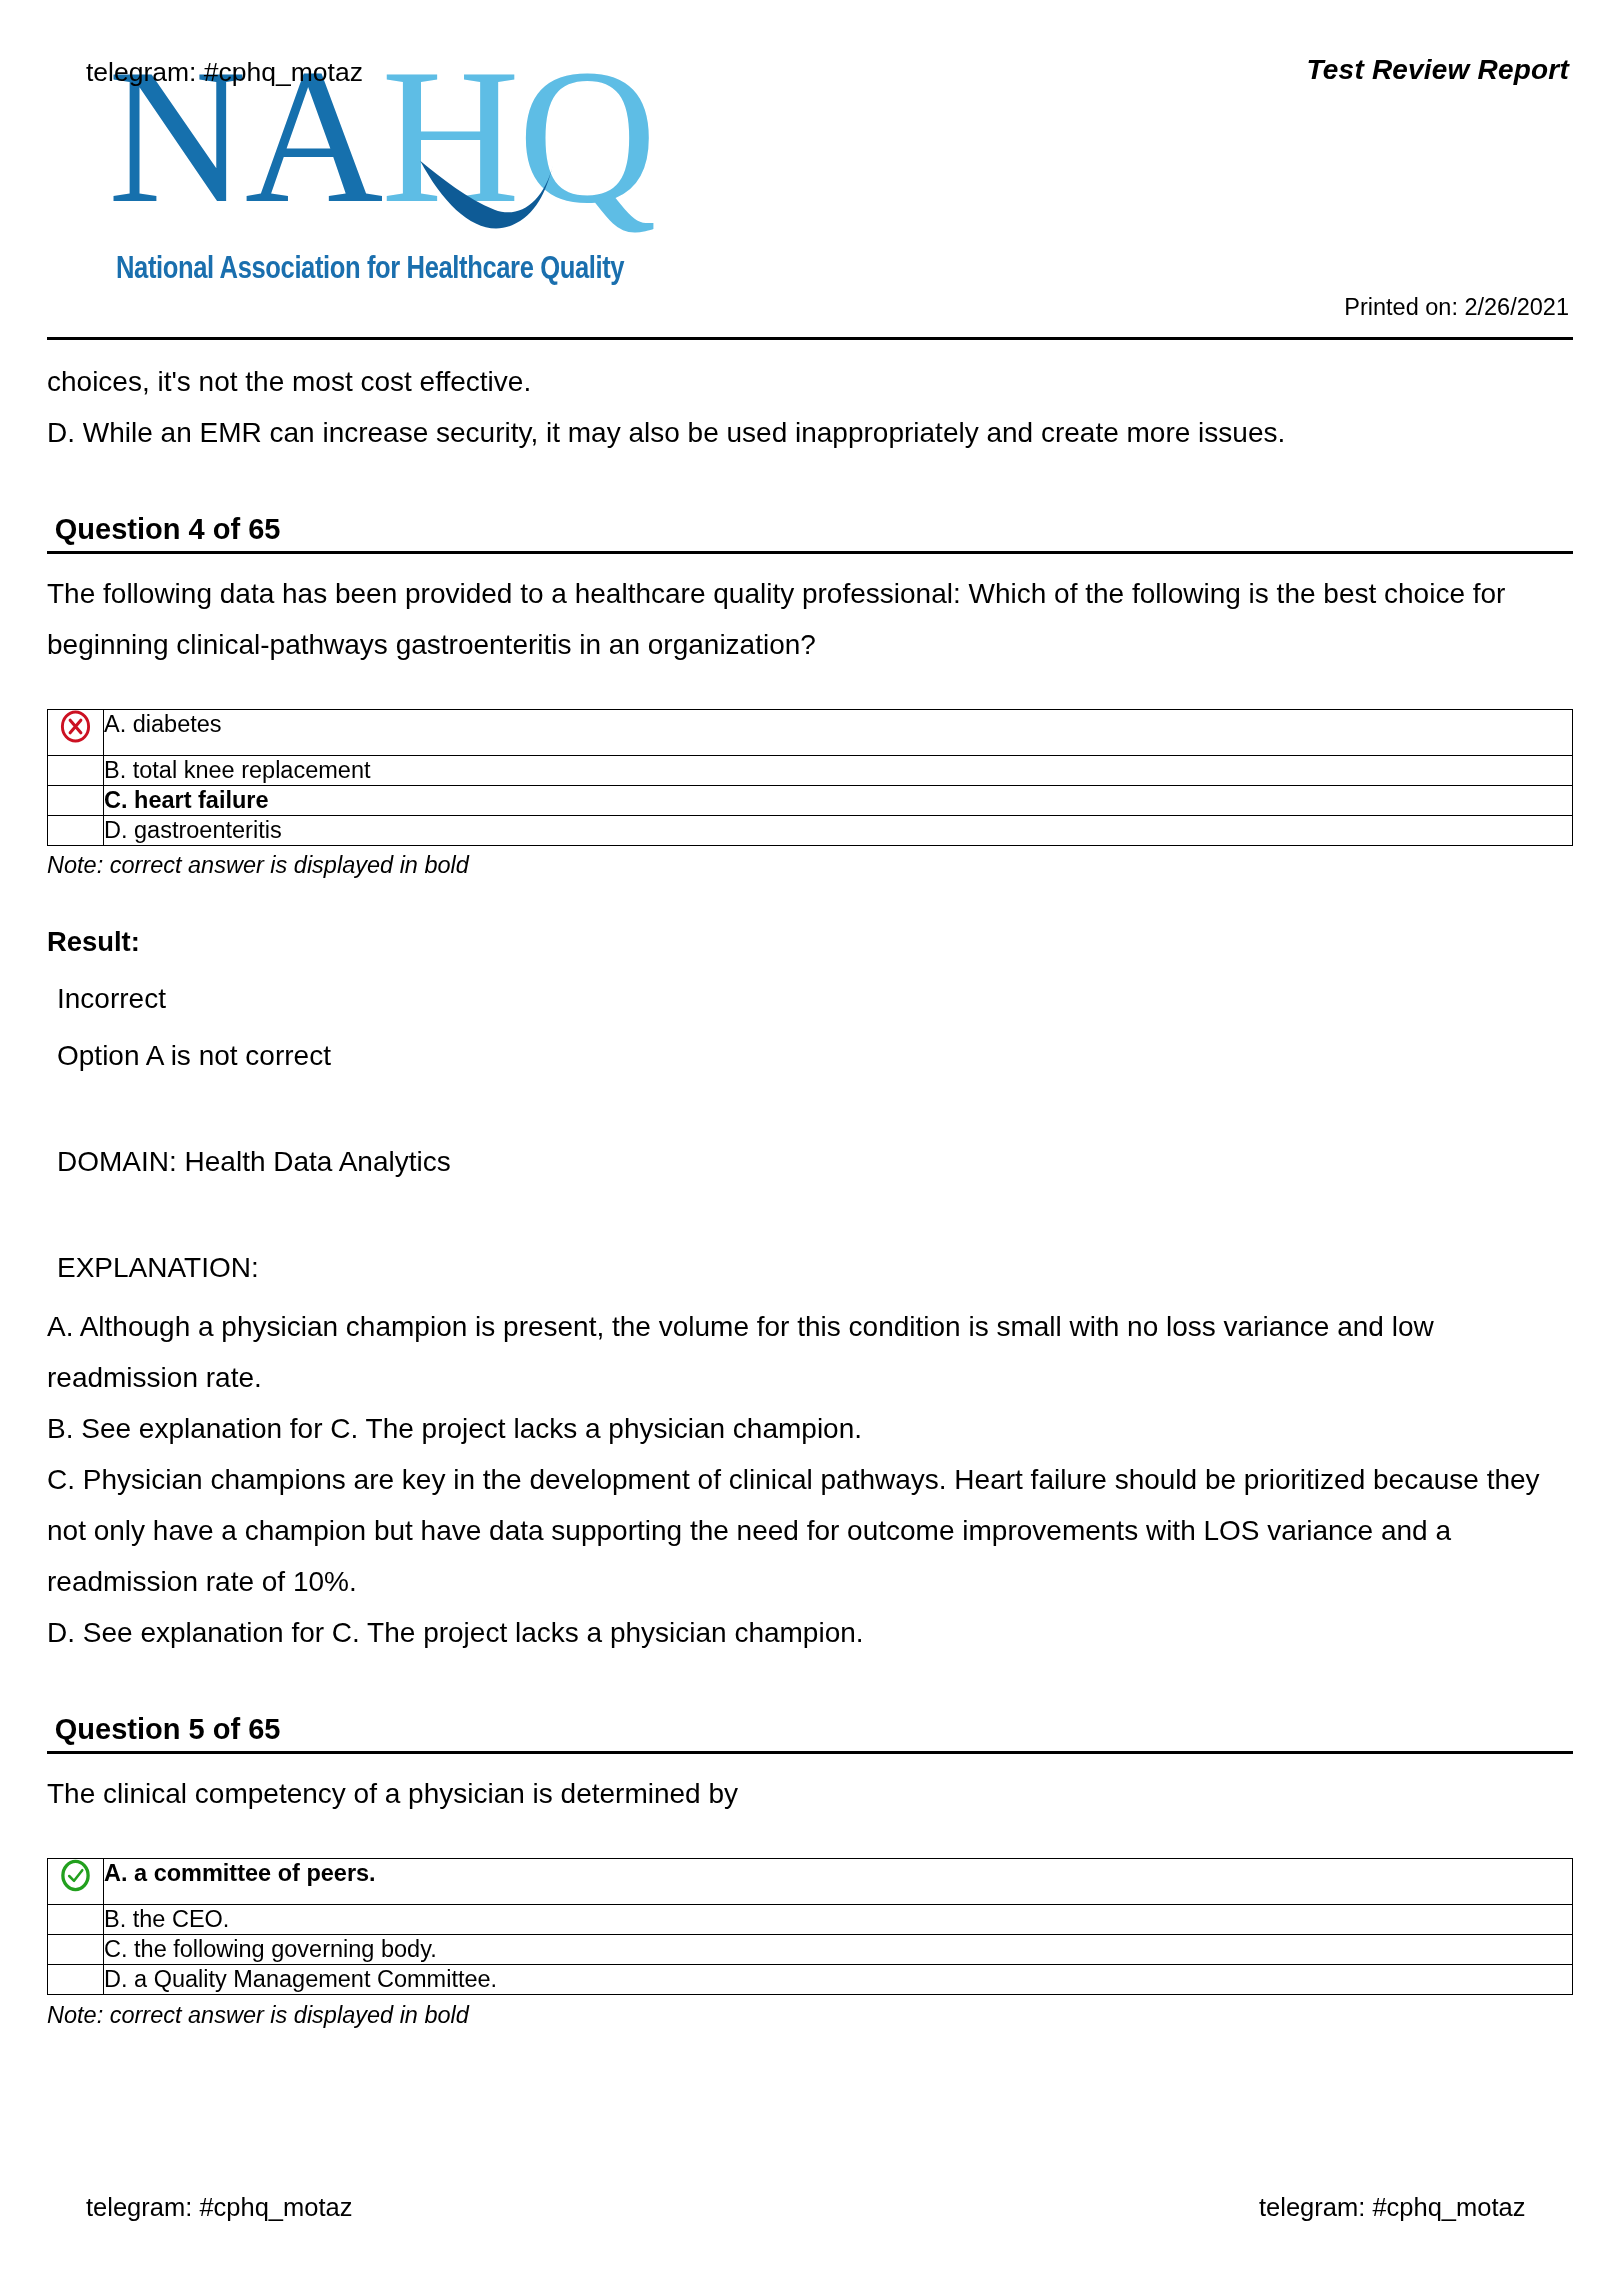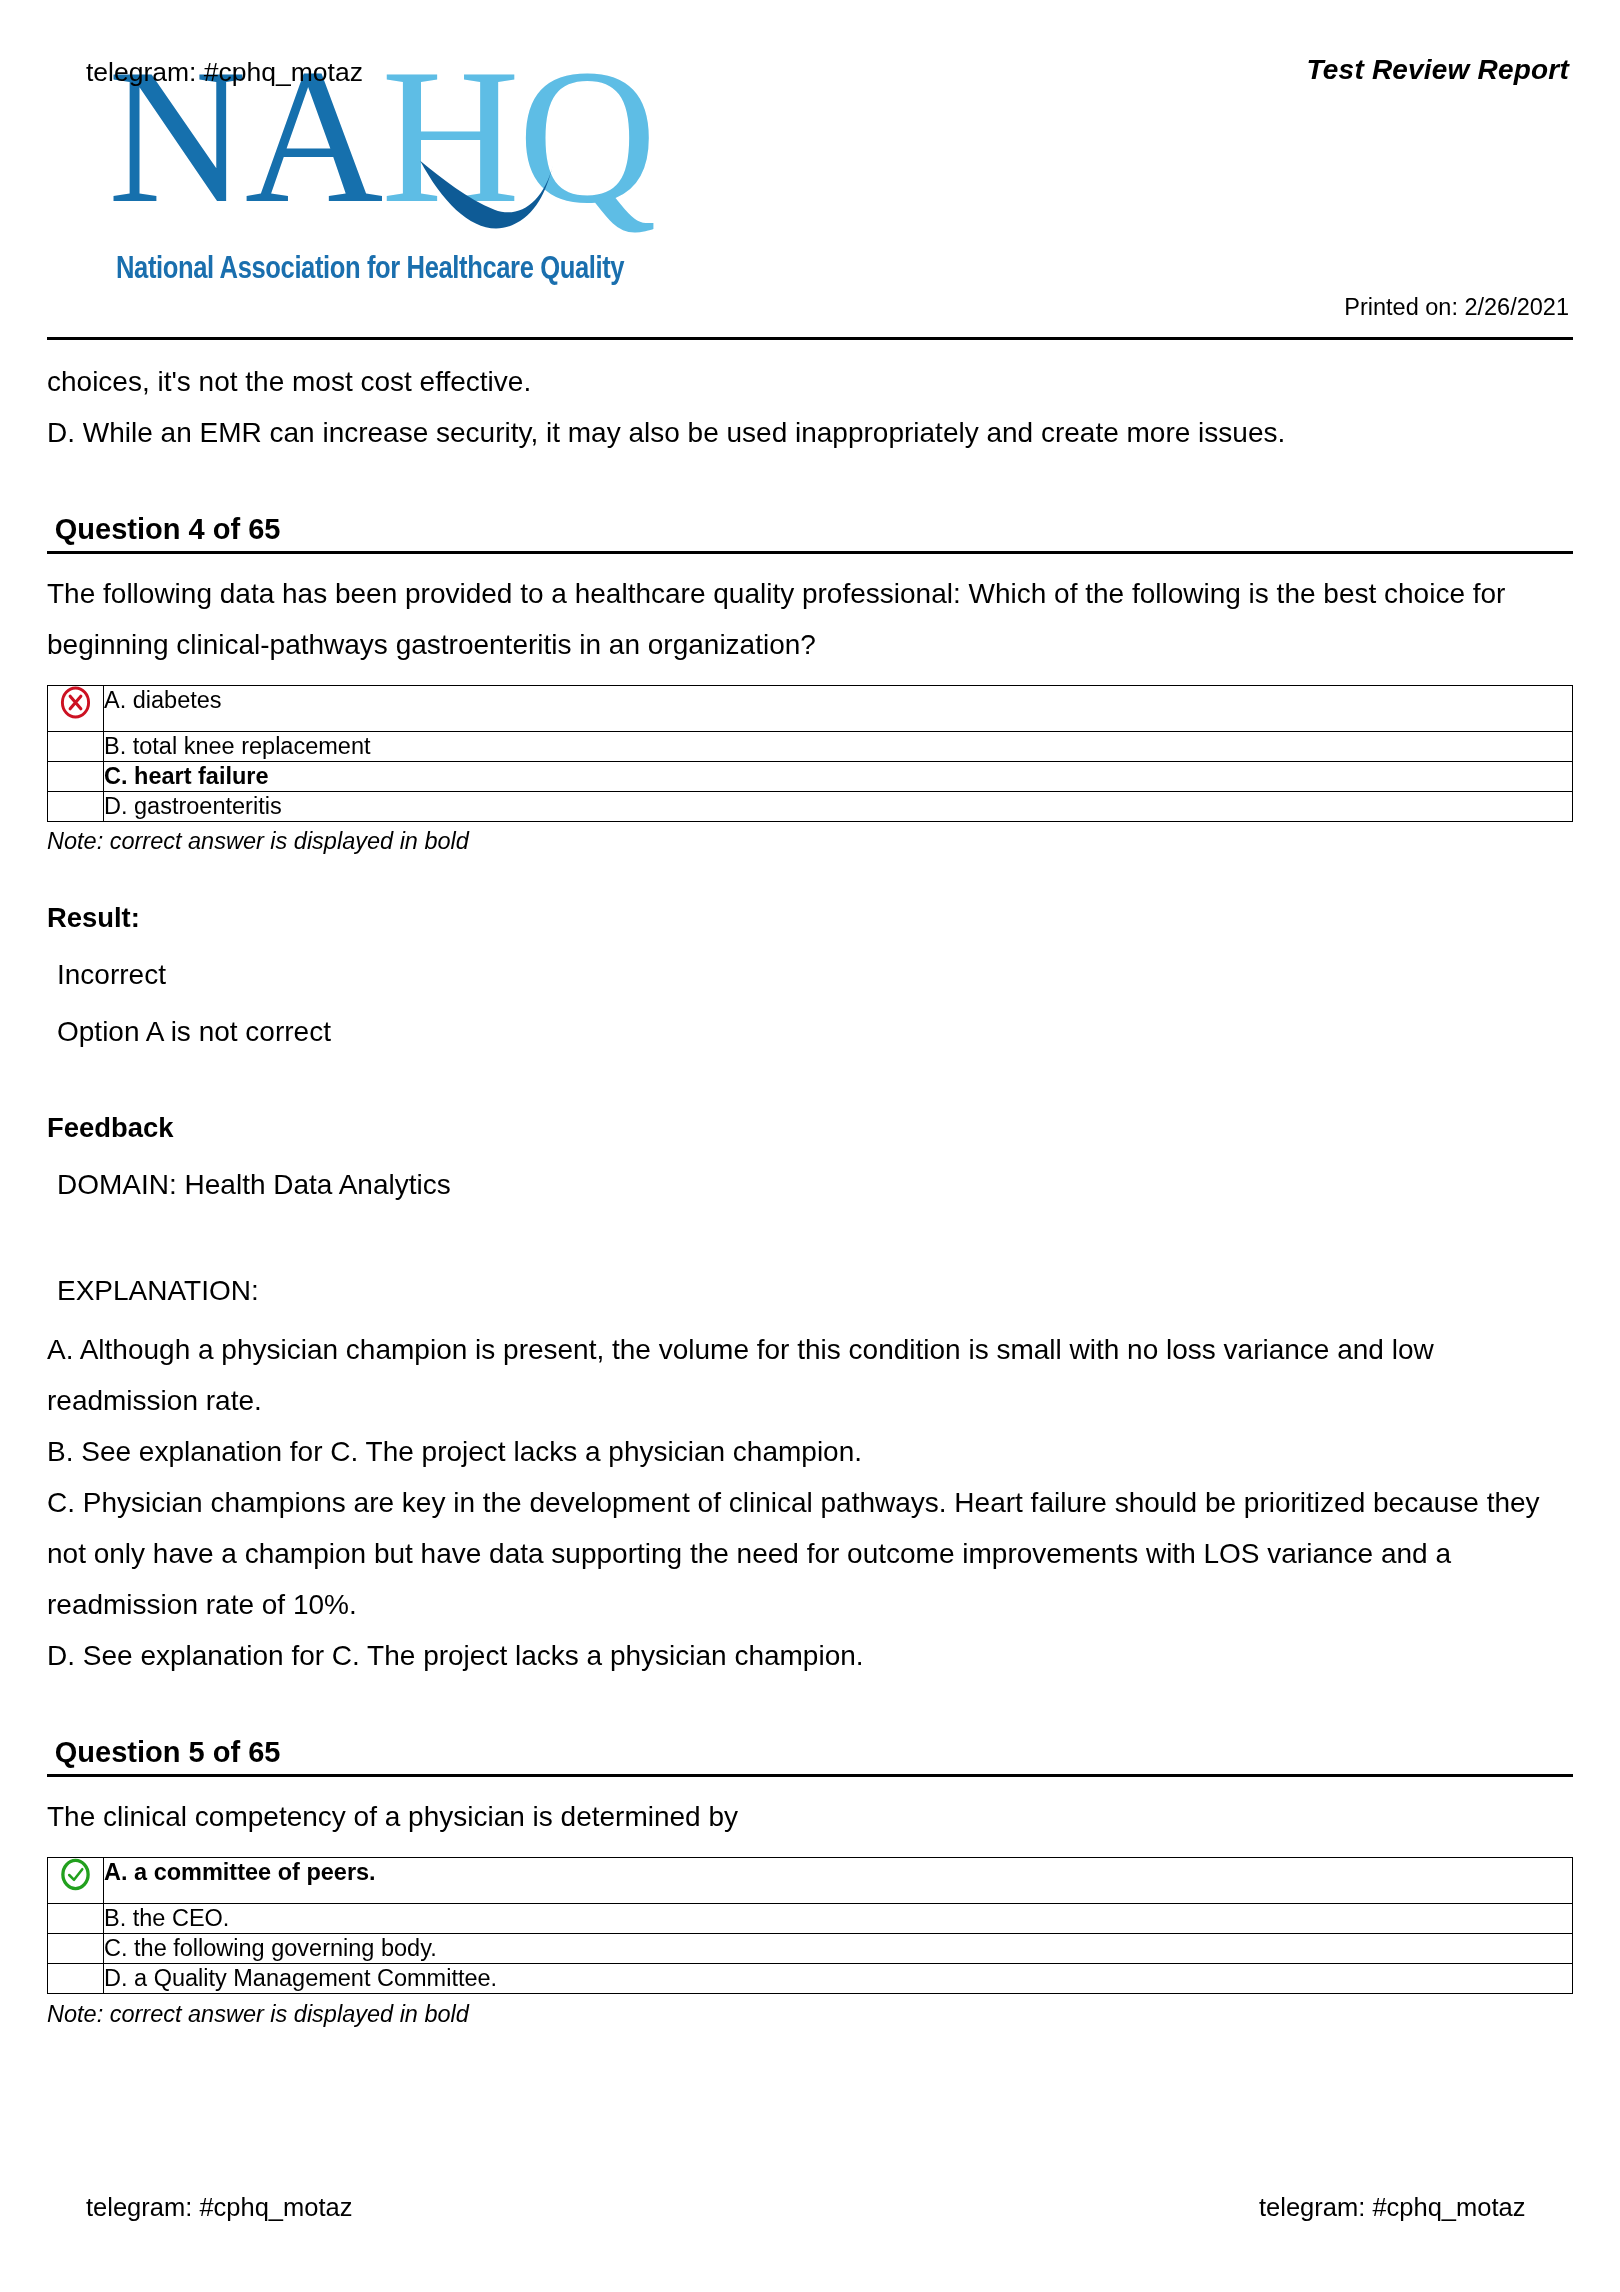--- a/index.html
+++ b/index.html
@@ -136,21 +136,21 @@
   .q-stem {
     font-size: 28px;
     line-height: 51px;
     margin: 13.7px 0 0 0;
   }
 
   
   .options-table {
     border-collapse: collapse;
     width: 100%;
-    margin-top: 15px;
+    margin-top: 39px;
     table-layout: fixed;
   }
   .options-table td {
     border: 1px solid #000000;
     padding: 0;
     vertical-align: top;
   }
   .opt-icon-cell {
     width: 55px;
     text-align: center;
@@ -281,21 +281,20 @@
     <div class="note">Note: correct answer is displayed in bold</div>
 
     <div class="spacer-md"></div>
 
     <p class="section-label">Result:</p>
     <p class="section-line">Incorrect</p>
     <p class="section-line">Option A is not correct</p>
 
     <div class="spacer-md"></div>
 
-    <p class="section-label">Feedback</p>
     <p class="section-line">DOMAIN: Health Data Analytics</p>
 
     <div class="spacer-md"></div>
 
     <p class="section-line">EXPLANATION:</p>
     <p class="para">A. Although a physician champion is present, the volume for this condition is small with no loss variance and low readmission rate.</p>
     <p class="para">B. See explanation for C. The project lacks a physician champion.</p>
     <p class="para">C. Physician champions are key in the development of clinical pathways. Heart failure should be prioritized because they not only have a champion but have data supporting the need for outcome improvements with LOS variance and a readmission rate of 10%.</p>
     <p class="para">D. See explanation for C. The project lacks a physician champion.</p>
 

